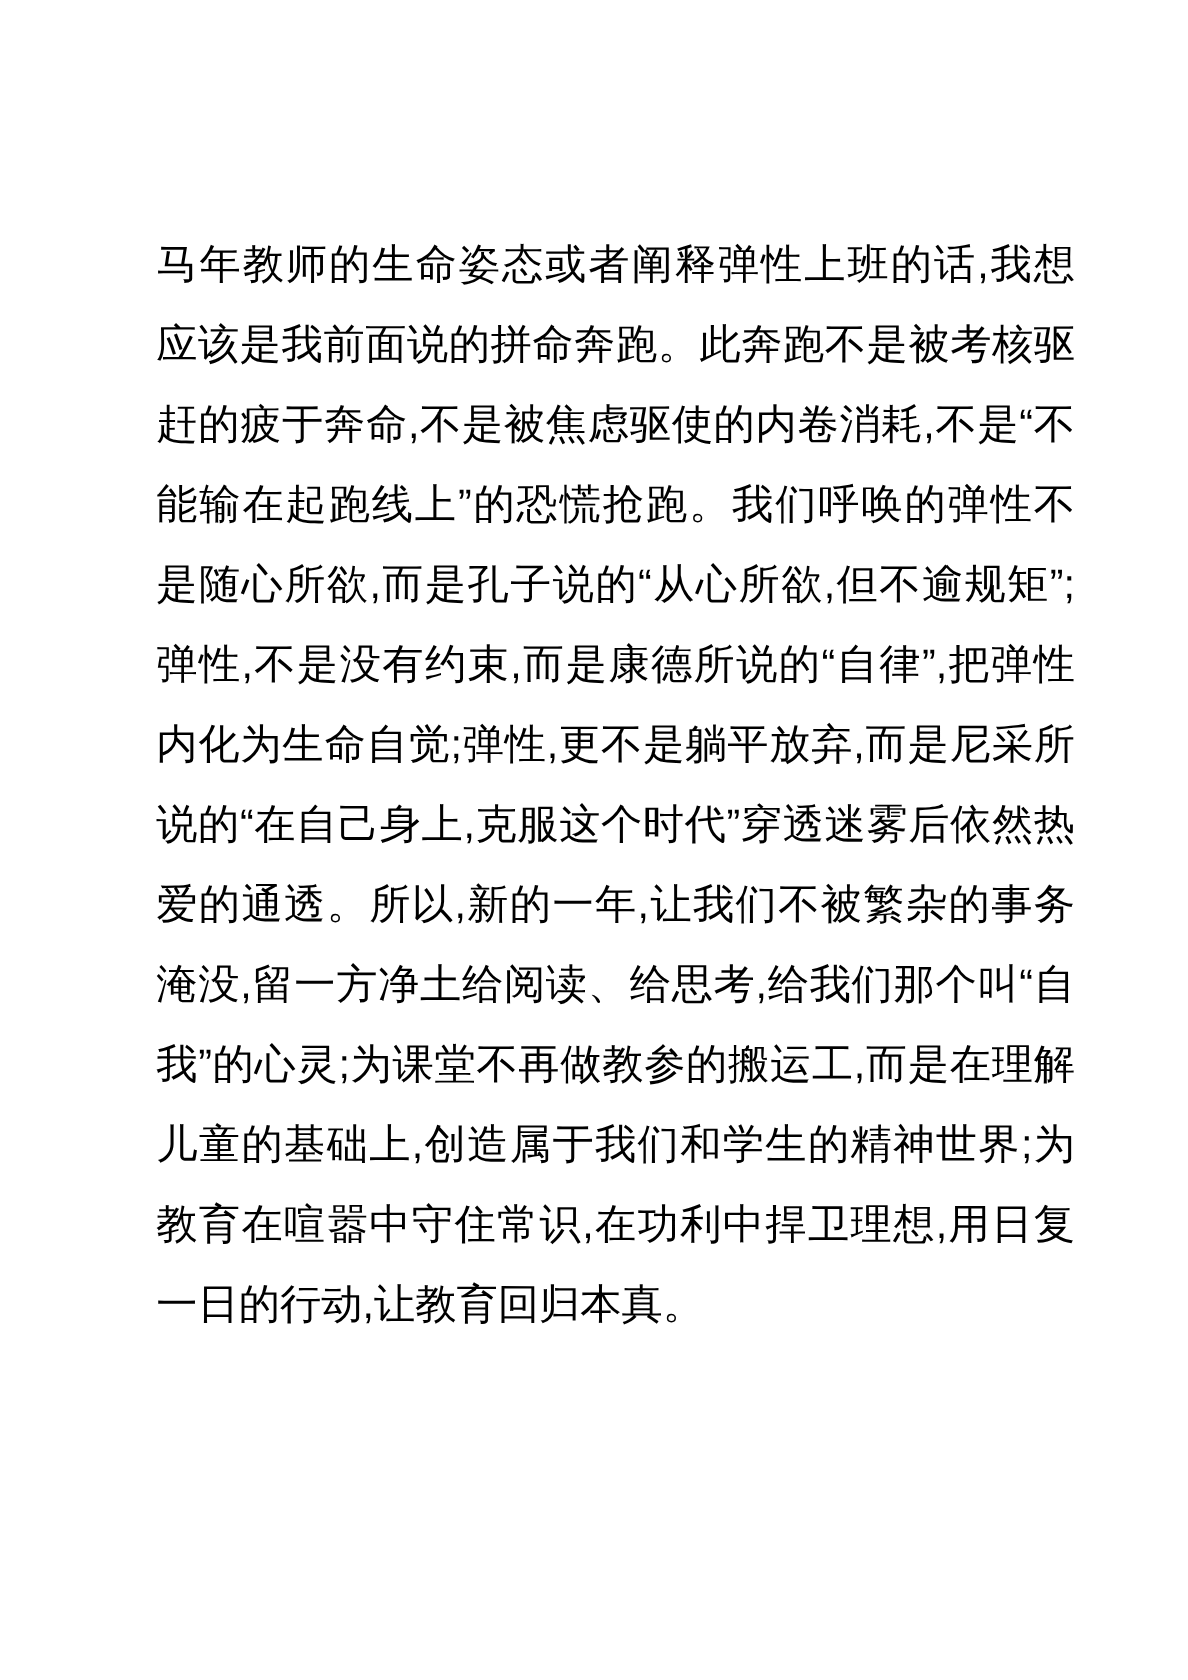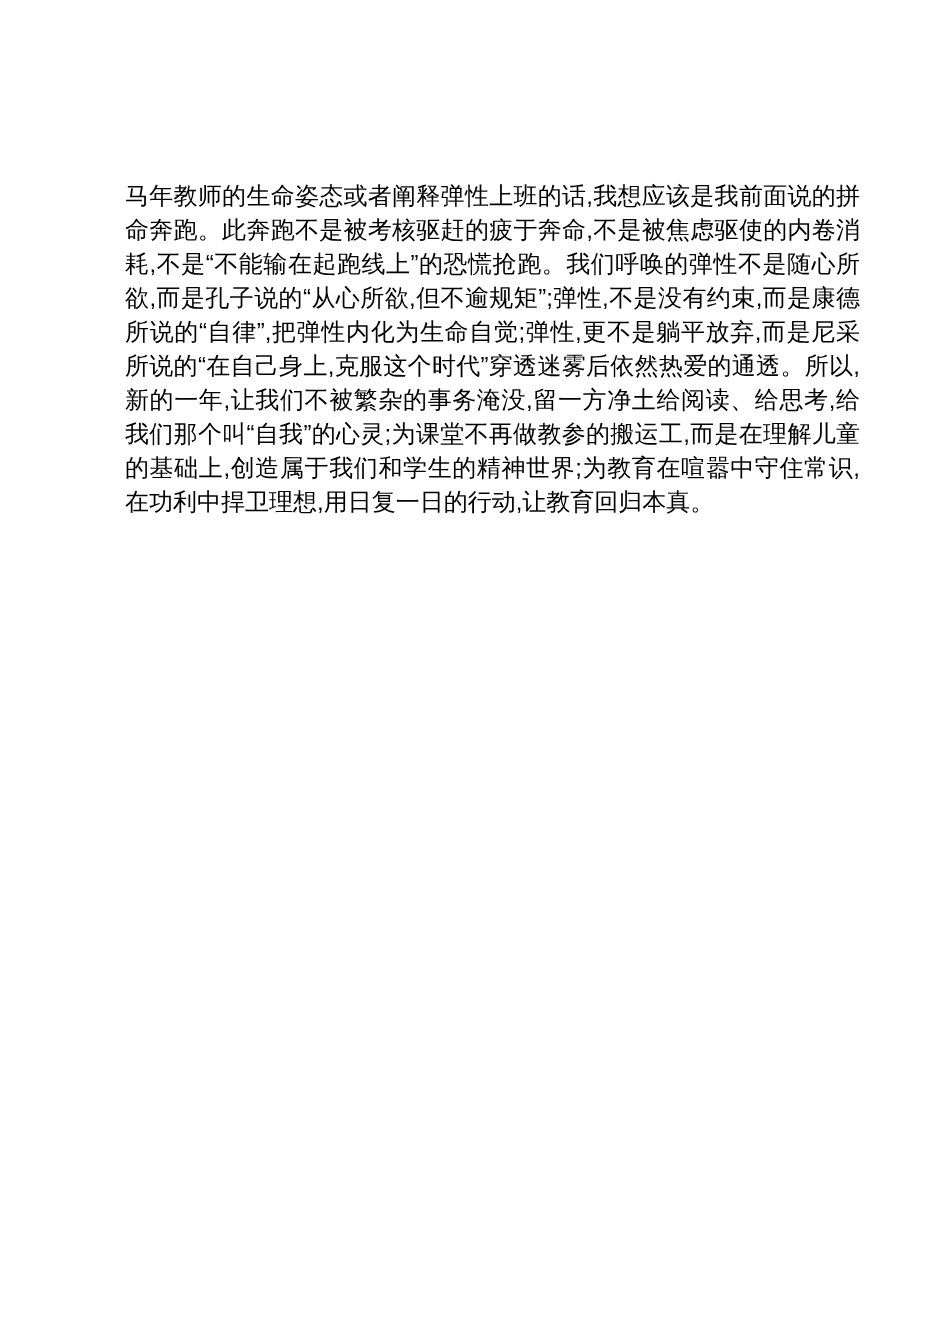--- a/index.html
+++ b/index.html
@@ -18,22 +18,22 @@
   .content {
     position: absolute;
     left: 125px;
     top: 179px;
     width: 735px;
     color: var(--text-color, #000000);
   }
   .para {
     margin: 0;
     padding: 0;
-    font-size: 24px;
-    line-height: 34px;
+    font-size: 33px;
+    line-height: 64px;
     letter-spacing: 0;
     text-align: justify;
     text-justify: inter-ideograph;
     word-break: break-all;
     color: var(--text-color, #000000);
   }
   .para.indent {
     text-indent: 2em;
   }
 </style>

